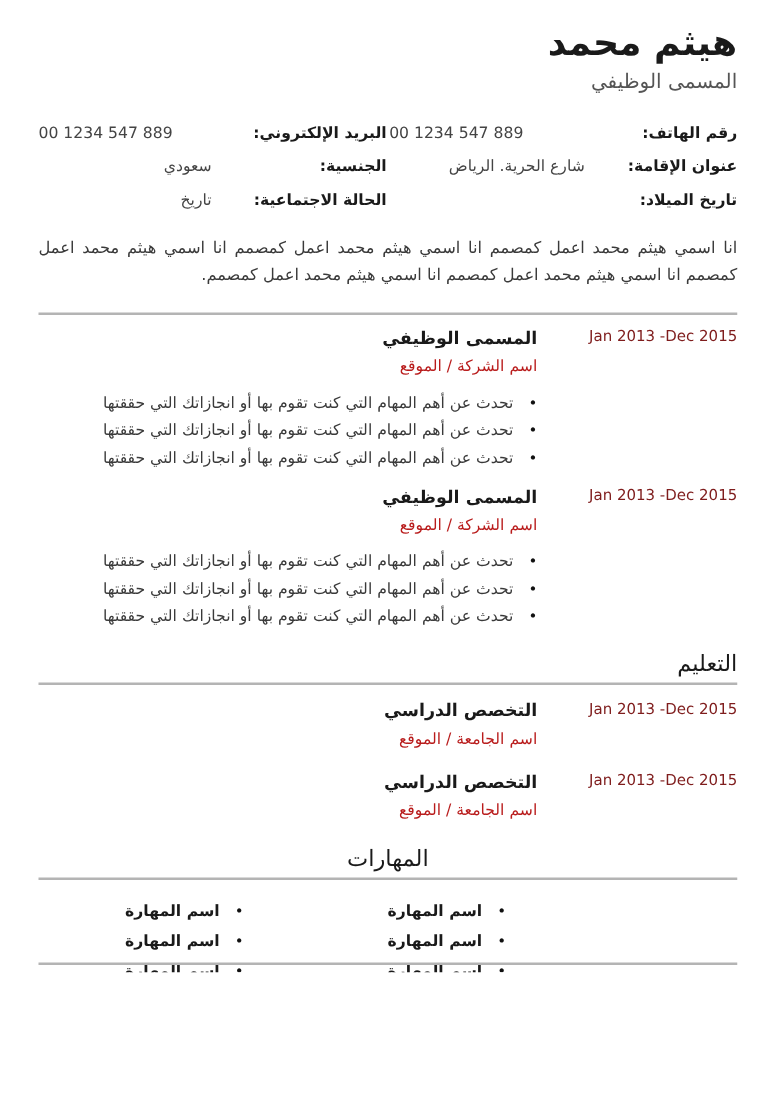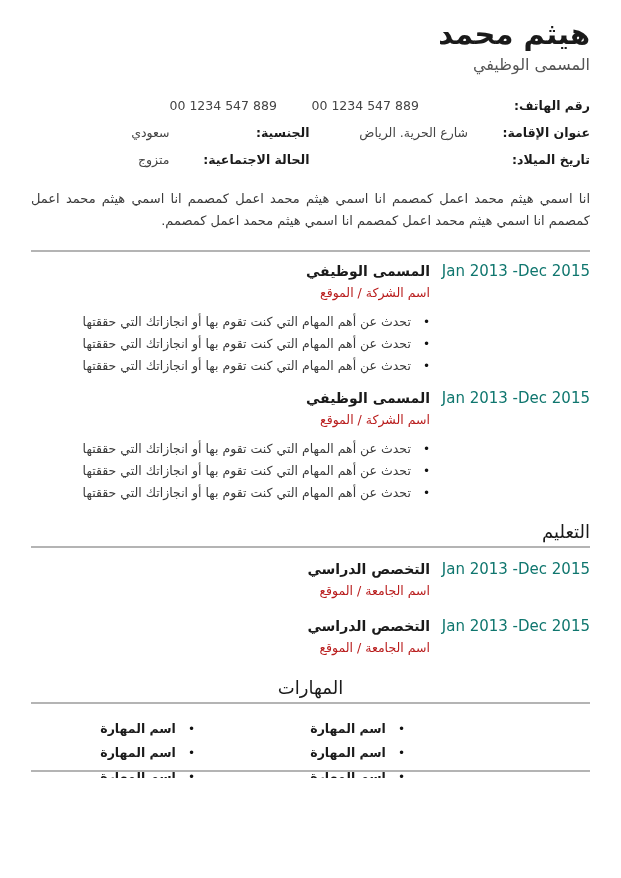--- a/index.html
+++ b/index.html
@@ -30,21 +30,21 @@
   
   .summary { margin:20px 0 0 0; font-size:13px; line-height:22px; color:#3a3a3a; text-align:justify; }
 
   
   .rule { height:2px; background:#b4b4b4; border:0; margin:18px 0 0 0; }
   .rule.tight { margin-top:3px; }
   .bottom-rule { position:absolute; left:31px; right:31px; bottom:6px; height:2px; background:#b4b4b4; }
 
   
   .entry-row { display:flex; margin-top:10px; }
-  .date-col { flex:0 0 160px; font-size:15px; color:#0f766e; text-align:right; }
+  .date-col { flex:0 0 160px; font-size:12px; color:#7f1d1d; text-align:right; }
   .date { direction:ltr; unicode-bidi:isolate; display:inline-block; }
   .entry-main { flex:1 1 auto; text-align:right; }
   .entry-title { font-size:14px; font-weight:bold; line-height:18px; }
   .entry-org { font-size:12.5px; color:#b91c1c; margin-top:4px; line-height:17px; }
   .bullets { margin-top:12px; }
   .bullet { display:flex; gap:12px; align-items:baseline; font-size:12.5px; line-height:17px; color:#3a3a3a; margin-top:4px; }
   .bullet .dot { font-size:12px; color:#111111; }
 
   
   .section-h { font-size:18px; font-weight:normal; text-align:right; margin-top:18px; line-height:23px; }
@@ -68,36 +68,37 @@
 
   <h1 class="name">هيثم محمد</h1>
   <div class="job-subtitle">المسمى الوظيفي</div>
 
   <div class="contact">
     <div class="c-row c-right">
       <span class="c-label">رقم الهاتف:</span>
       <span class="c-value ltr">00 1234 547 889</span>
     </div>
     <div class="c-row c-left">
+      <span class="c-label">البريد الإلكتروني:</span>
       <span class="c-value ltr">00 1234 547 889</span>
     </div>
     <div class="c-row c-right">
       <span class="c-label">عنوان الإقامة:</span>
       <span class="c-value">شارع الحرية. الرياض</span>
     </div>
     <div class="c-row c-left">
       <span class="c-label">الجنسية:</span>
       <span class="c-value">سعودي</span>
     </div>
     <div class="c-row c-right">
       <span class="c-label">تاريخ الميلاد:</span>
     </div>
     <div class="c-row c-left">
       <span class="c-label">الحالة الاجتماعية:</span>
-      <span class="c-value">متزوج</span>
+      <span class="c-value">تاريخ</span>
     </div>
   </div>
 
   <p class="summary">انا اسمي هيثم محمد اعمل كمصمم انا اسمي هيثم محمد اعمل كمصمم انا اسمي هيثم محمد اعمل كمصمم انا اسمي هيثم محمد اعمل كمصمم انا اسمي هيثم محمد اعمل كمصمم.</p>
 
   <hr class="rule">
 
   <div class="entry-row" style="margin-top:10px;">
     <div class="date-col">
       <span class="date">Jan 2013 -Dec 2015</span>

